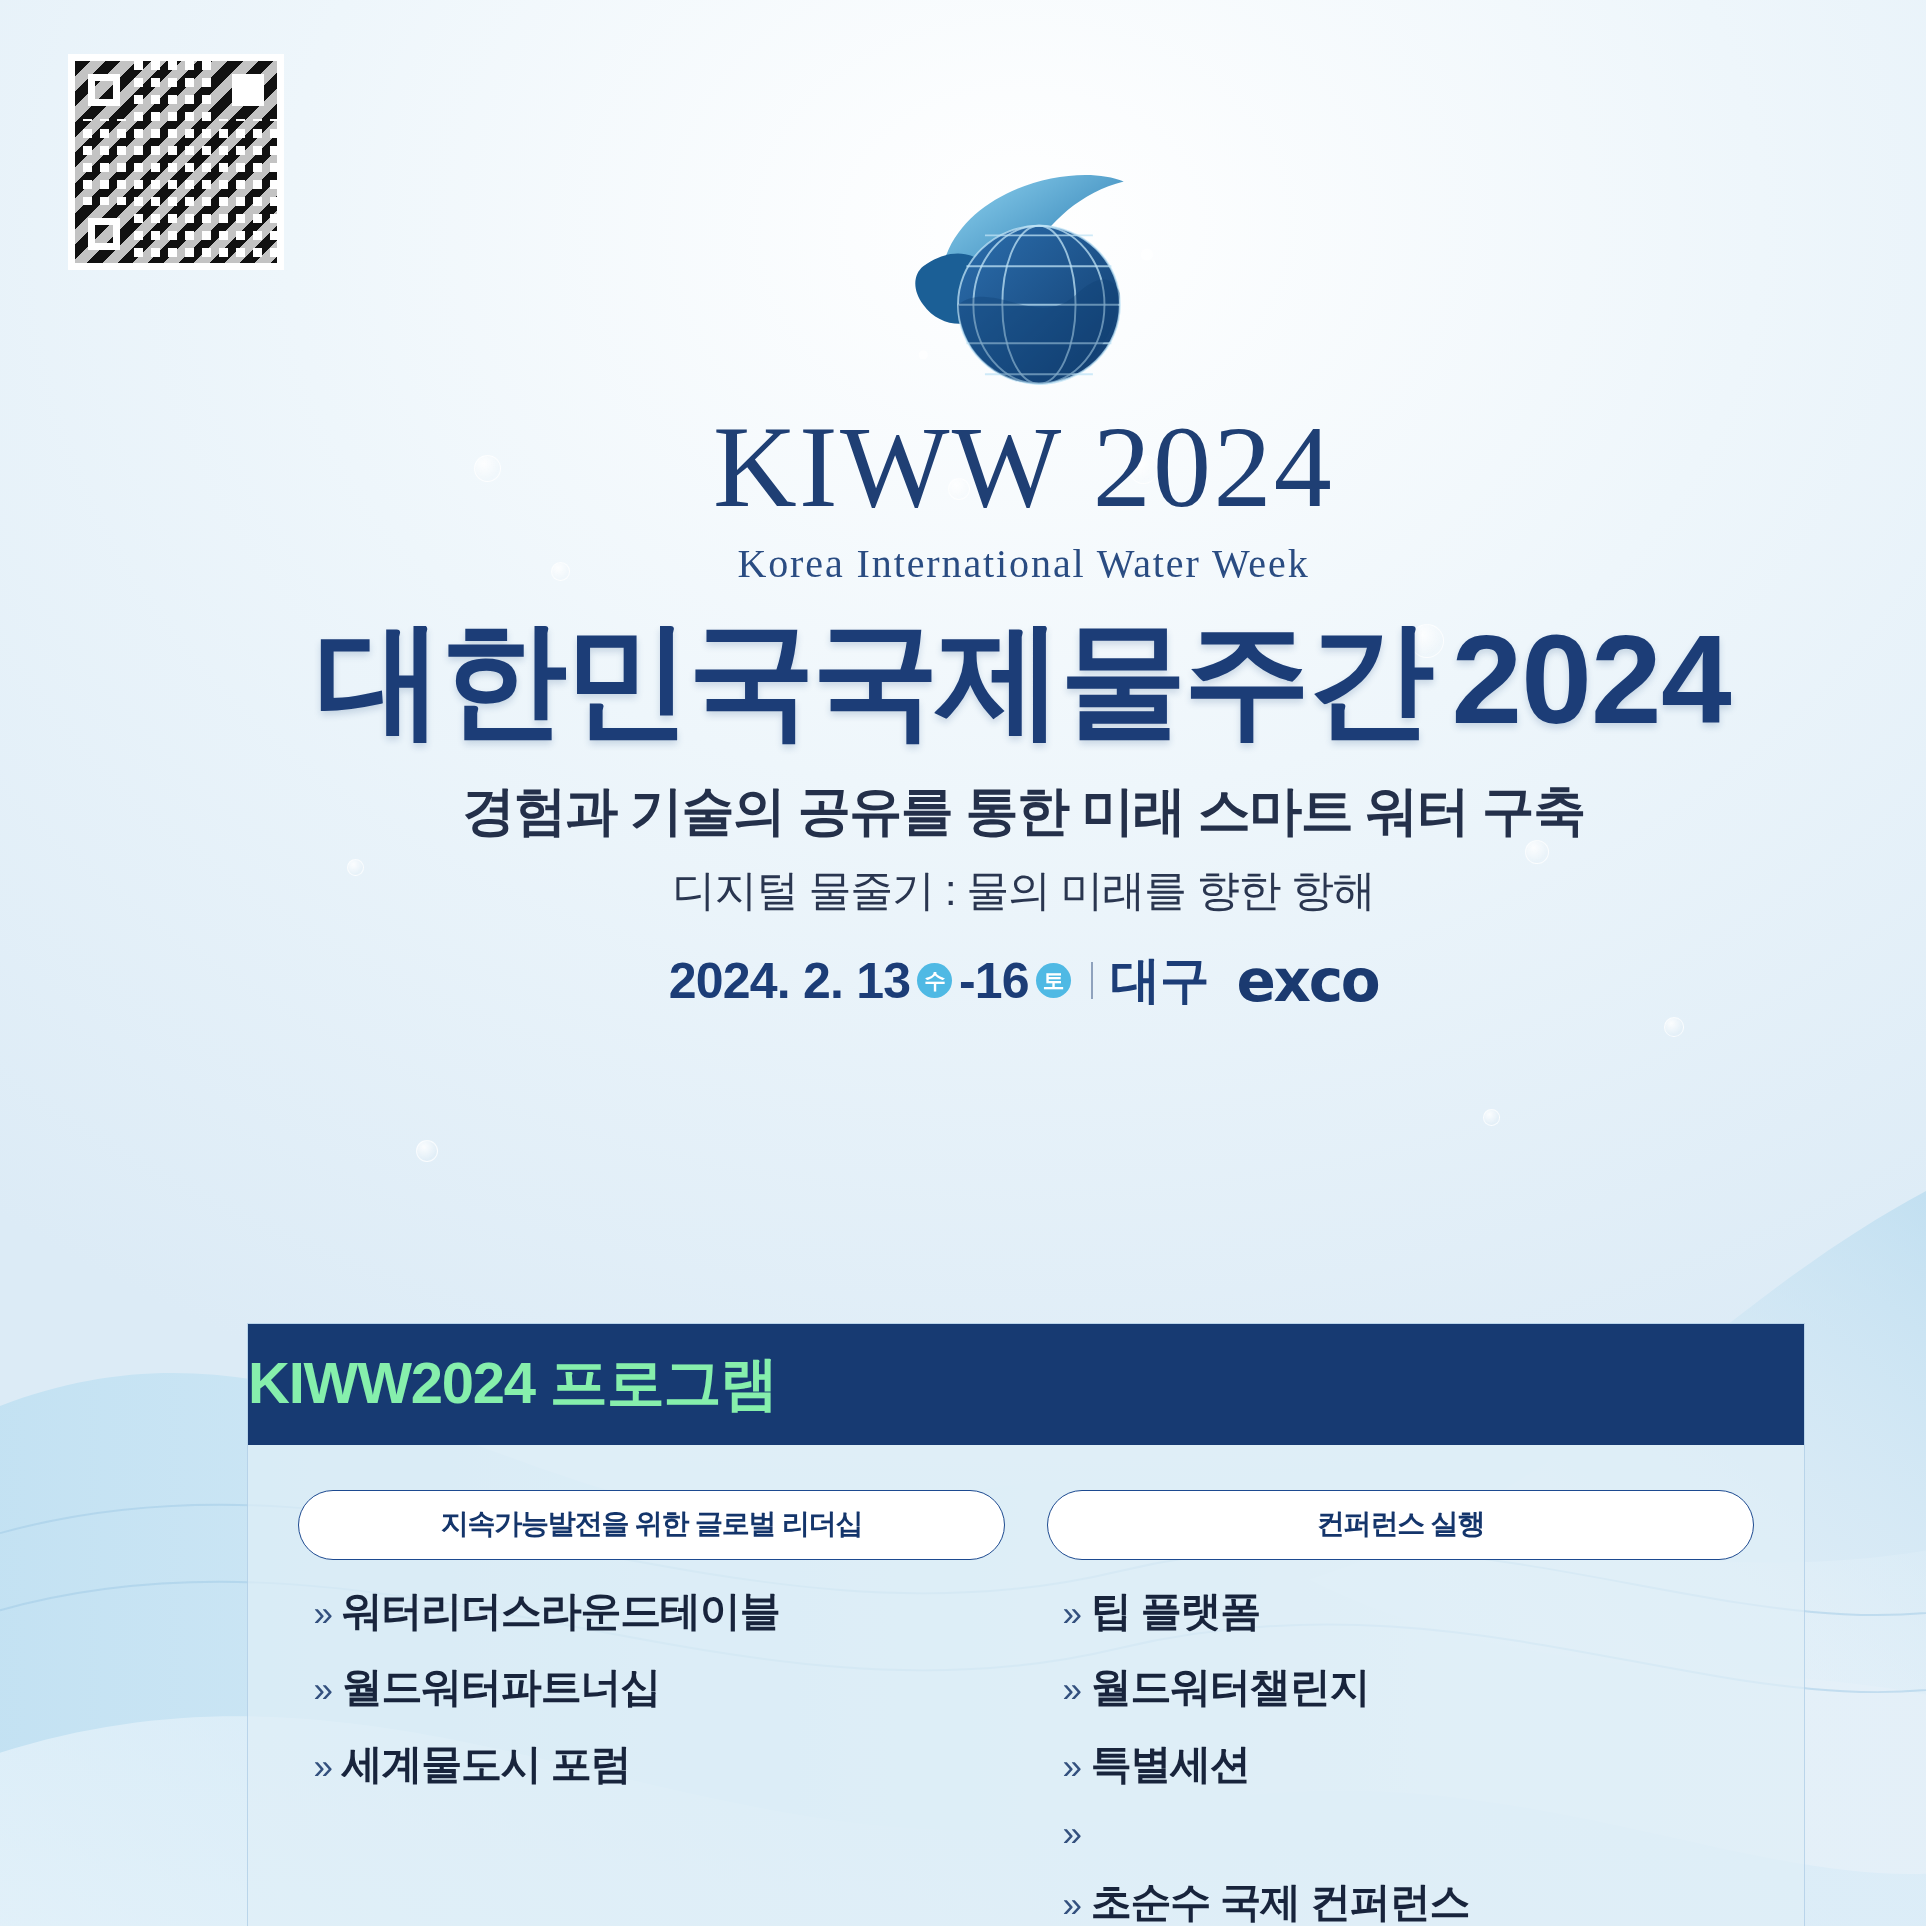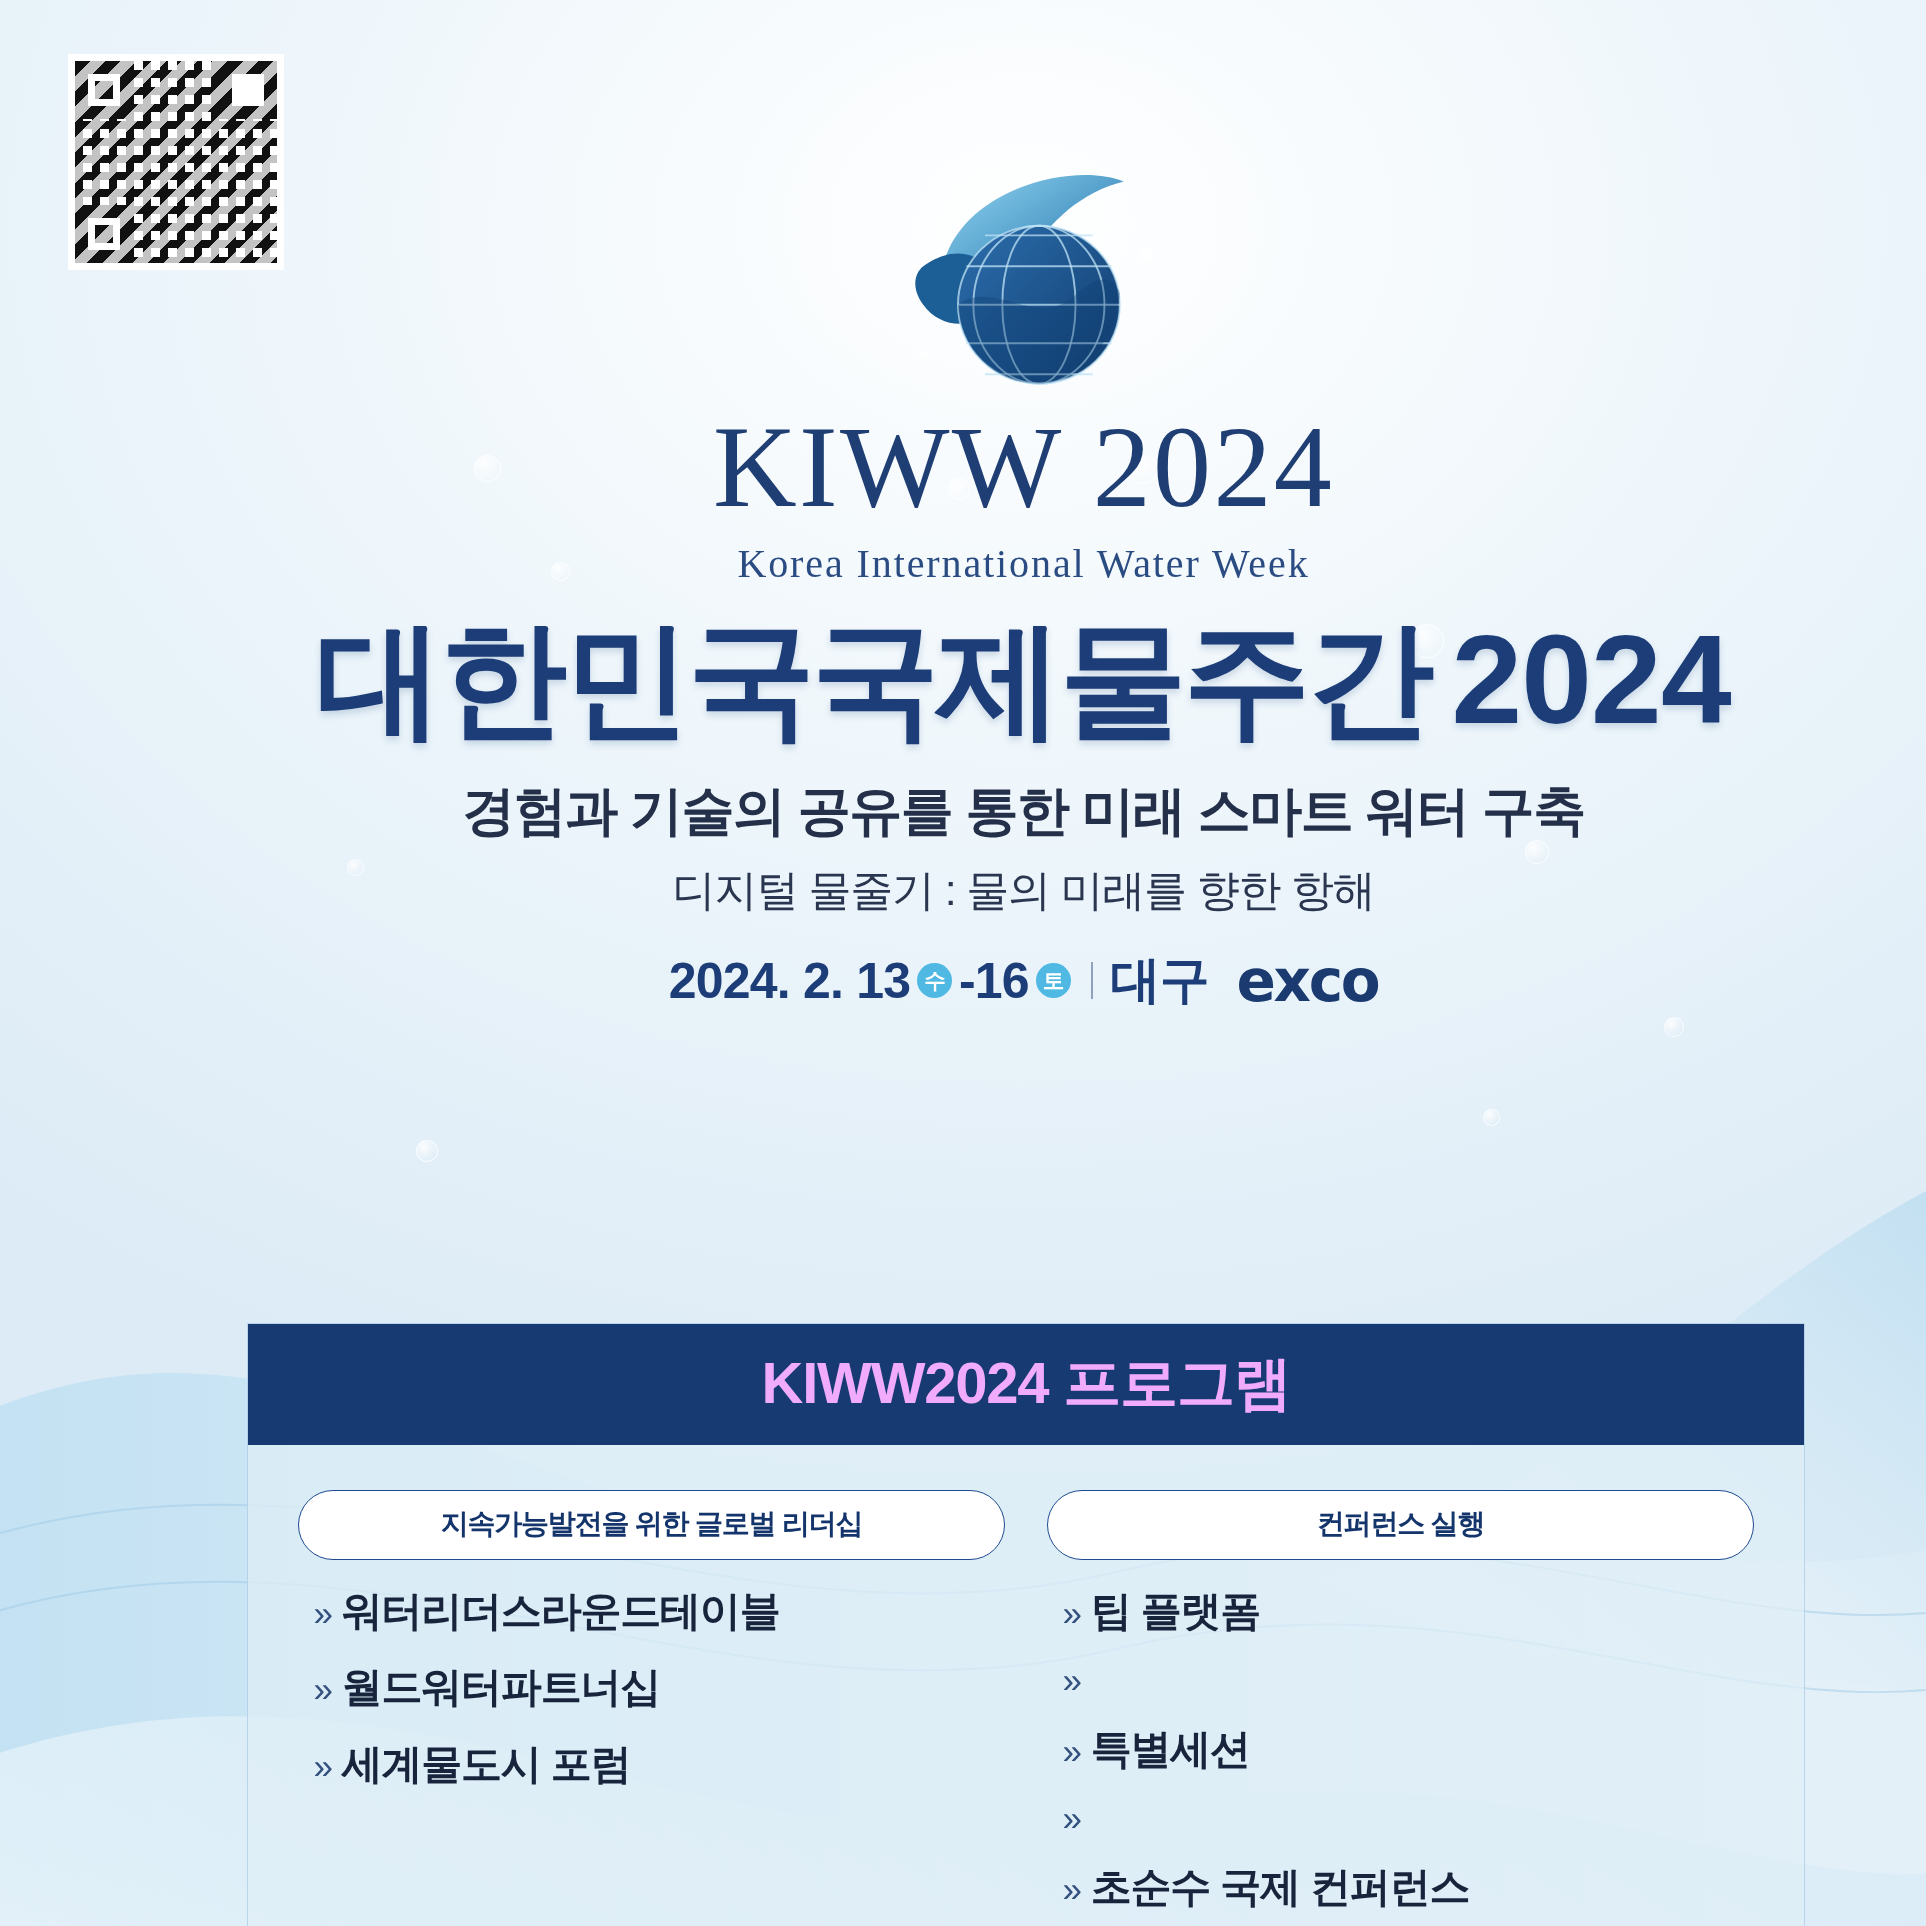--- a/index.html
+++ b/index.html
@@ -185,22 +185,21 @@
     position: absolute;
     left: 247px;
     top: 1323px;
     width: 1556px;
     background: rgba(223,238,247,0.72);
     border: 1.2px solid rgba(160,195,225,0.6);
     padding-bottom: 73px;
   }
   .program-title {
     background: #173a72;
-    color: #f0abfc;
-    text-align: center;
+    color: #86efac;
     font-size: 58px;
     font-weight: 700;
     letter-spacing: -1.2px;
     padding: 21px 0 22.3px;
   }
   .cols {
     display: flex;
     padding: 45px 50px 0 50px;
     gap: 42px;
   }
@@ -375,20 +374,21 @@
 
       <div class="col">
         <div class="cat-pill">컨퍼런스 실행</div>
         <ul class="items">
           <li>
               <span class="chev">»</span>
               <span>팁 플랫폼</span>
             </li>
           <li>
               <span class="chev">»</span>
+              <span>월드워터챌린지</span>
             </li>
           <li>
               <span class="chev">»</span>
               <span>특별세션</span>
             </li>
           <li>
               <span class="chev">»</span>
             </li>
           <li>
               <span class="chev">»</span>

